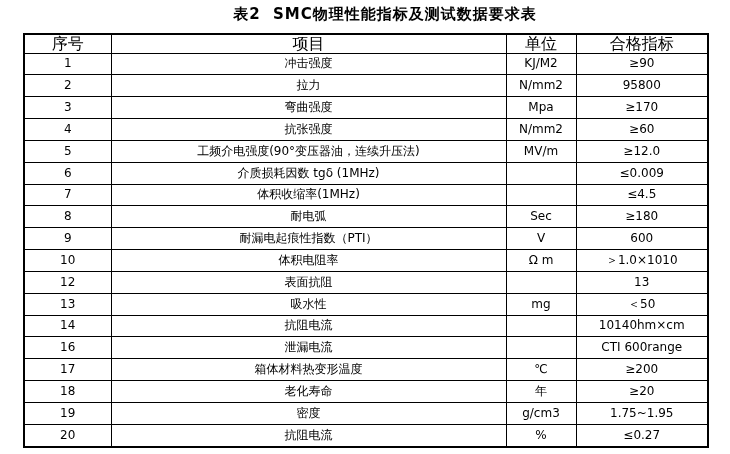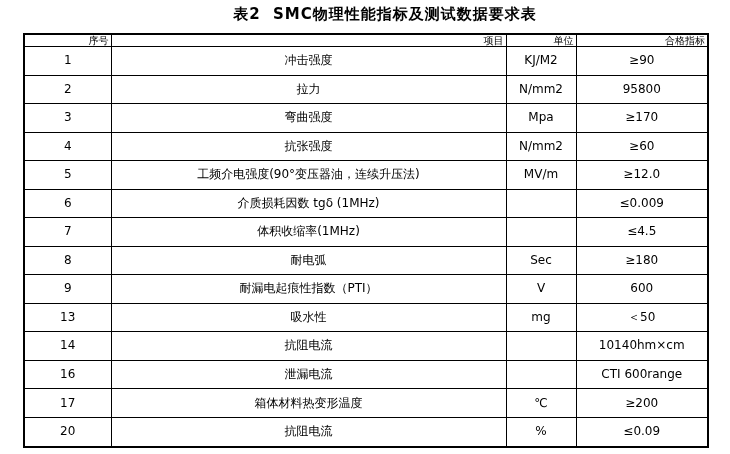--- a/index.html
+++ b/index.html
@@ -47,22 +47,21 @@
     text-align: center;
     vertical-align: middle;
     font-size: 12px;
     font-weight: normal;
     padding: 0 2px;
     overflow: hidden;
     white-space: nowrap;
     line-height: 1.1;
   }
   .spec-table th {
-    font-size: 10px;
-    text-align: right;
+    font-size: 16px;
   }
   col.col-seq  { width: 87px;  }
   col.col-item { width: 395px; }
   col.col-unit { width: 70px;  }
   col.col-spec { width: 132px; }
 </style>
 </head>
 <body>
 
 <div class="page">
@@ -133,20 +132,32 @@
           <td>Sec</td>
           <td>≥180</td>
         </tr>
         <tr>
           <td>9</td>
           <td>耐漏电起痕性指数（PTI）</td>
           <td>V</td>
           <td>600</td>
         </tr>
         <tr>
+          <td>10</td>
+          <td>体积电阻率</td>
+          <td>Ω m</td>
+          <td>＞1.0×1010</td>
+        </tr>
+        <tr>
+          <td>12</td>
+          <td>表面抗阻</td>
+          <td></td>
+          <td>13</td>
+        </tr>
+        <tr>
           <td>13</td>
           <td>吸水性</td>
           <td>mg</td>
           <td>＜50</td>
         </tr>
         <tr>
           <td>14</td>
           <td>抗阻电流</td>
           <td></td>
           <td>10140hm×cm</td>
@@ -157,21 +168,33 @@
           <td></td>
           <td>CTI 600range</td>
         </tr>
         <tr>
           <td>17</td>
           <td>箱体材料热变形温度</td>
           <td>℃</td>
           <td>≥200</td>
         </tr>
         <tr>
+          <td>18</td>
+          <td>老化寿命</td>
+          <td>年</td>
+          <td>≥20</td>
+        </tr>
+        <tr>
+          <td>19</td>
+          <td>密度</td>
+          <td>g/cm3</td>
+          <td>1.75~1.95</td>
+        </tr>
+        <tr>
           <td>20</td>
           <td>抗阻电流</td>
           <td>%</td>
-          <td>≤0.09</td>
+          <td>≤0.27</td>
         </tr>
       </tbody>
   </table>
 
 </div>
 
 </body></html>

